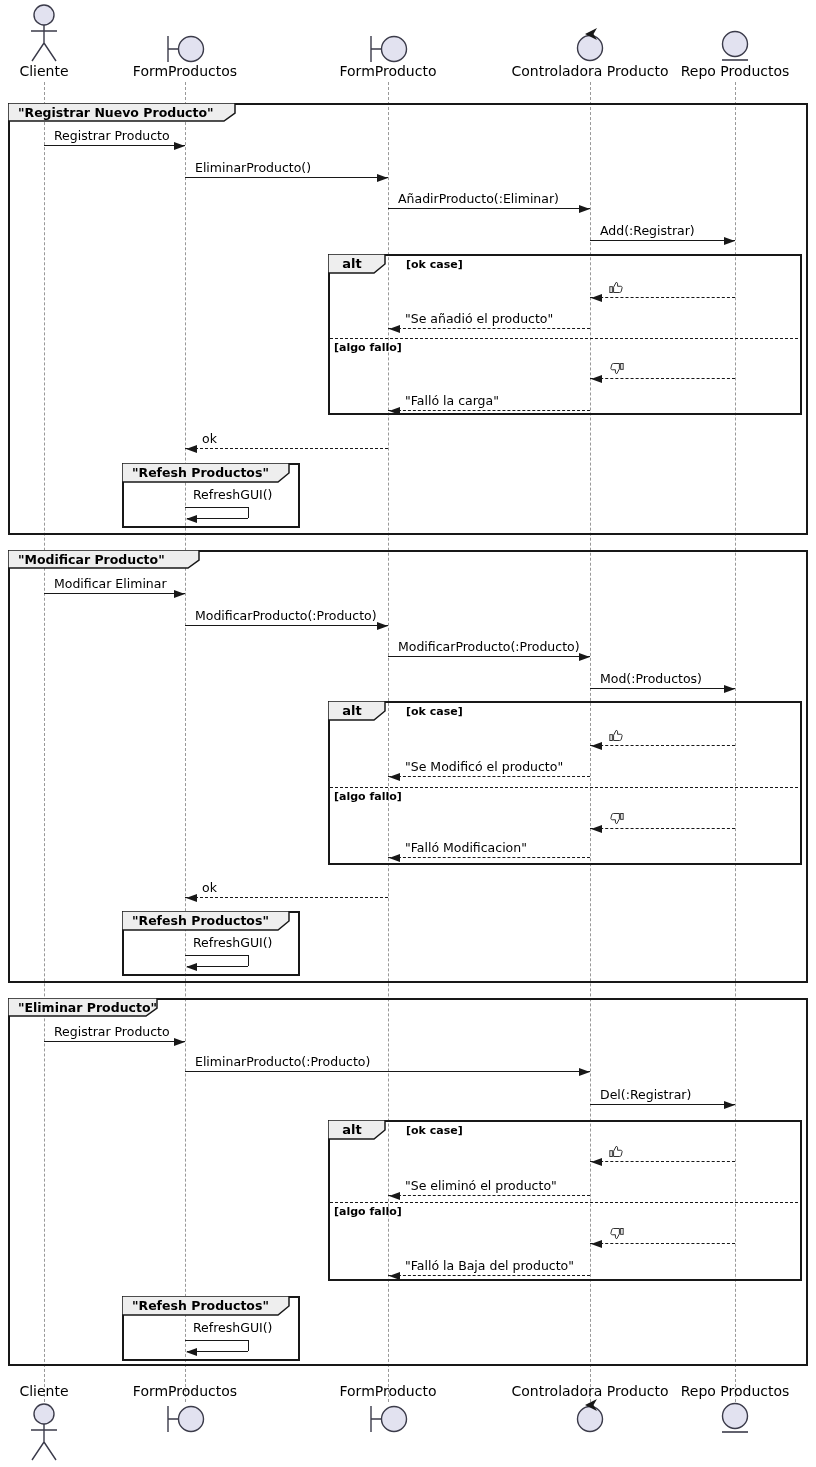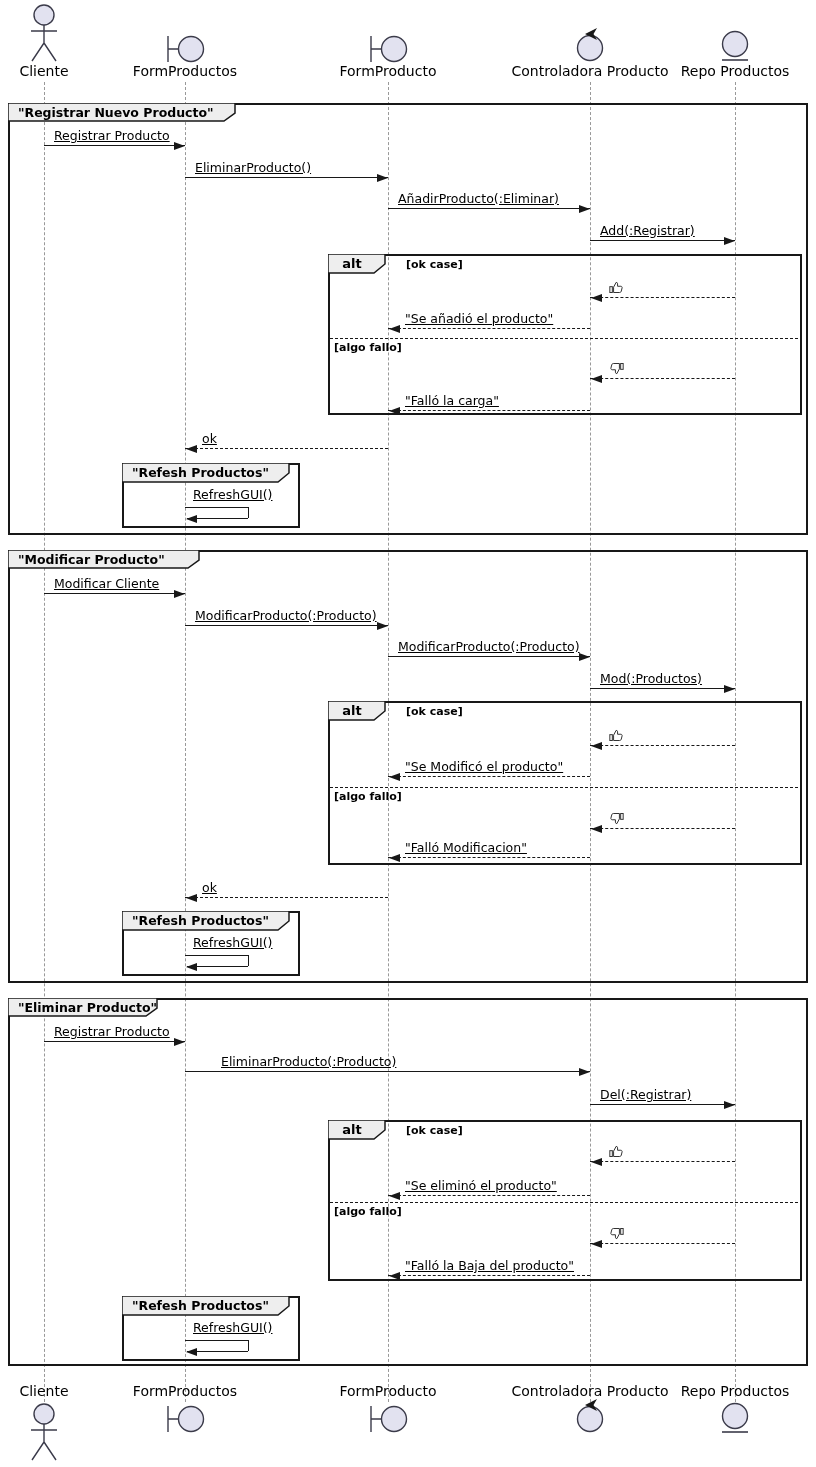--- a/index.html
+++ b/index.html
@@ -9,21 +9,21 @@
   .lifeline{width:0;border-left:1px dashed #999;z-index:1;}
   .sec-frame{border:2px solid #181818;z-index:2;background:transparent;}
   .alt-frame{border:2px solid #181818;z-index:2;background:transparent;}
   .ref-frame{border:2px solid #181818;z-index:3;background:transparent;}
   .divider{height:0;border-top:1px dashed #181818;z-index:3;}
   .msg-line-solid{height:0;border-top:1.4px solid #181818;z-index:4;}
   .msg-line-dashed{height:0;border-top:1px dashed #181818;z-index:4;}
   .vline{width:0;border-left:1.4px solid #181818;z-index:4;}
   .arrow-r{width:0;height:0;border-left:11px solid #181818;border-top:4px solid transparent;border-bottom:4px solid transparent;z-index:5;}
   .arrow-l{width:0;height:0;border-right:11px solid #181818;border-top:4px solid transparent;border-bottom:4px solid transparent;z-index:5;}
-  .msg-label{font-size:12.5px;line-height:15px;white-space:nowrap;z-index:5;text-decoration:underline;}
+  .msg-label{font-size:12.5px;line-height:15px;white-space:nowrap;z-index:5;}
   .tab-wrap{z-index:6;}
   .tab-title{position:absolute;left:10px;top:1px;font-weight:bold;font-size:12.5px;white-space:nowrap;}
   .guard{font-weight:bold;font-size:11px;white-space:nowrap;z-index:6;}
   .plabel{font-size:14px;line-height:17px;white-space:nowrap;transform:translateX(-50%);z-index:7;}
   .picon{z-index:7;}
   svg{display:block;}
 </style>
 </head>
 <body>
 
@@ -185,21 +185,21 @@
       <svg width="58" height="20" style="position:absolute;left:0;top:0">
     <polygon points="0,0 57,0 57,10 46,19 0,19" fill="#EEEEEE" stroke="#181818" stroke-width="1.5"></polygon>
       </svg>
       <div class="abs tab-title" style="line-height: 18px; font-size: 13px; left: 0px; width: 48px; text-align: center;">alt</div>
     </div>
     <div class="abs guard" style="left: 406px; top: 705px;">[ok case]</div>
     <div class="abs divider" style="left: 330px; top: 787px; width: 468px;"></div>
     <div class="abs guard" style="left: 334px; top: 790px;">[algo fallo]</div>
     <div class="abs msg-line-solid" style="left: 44px; top: 593px; width: 141px;"></div>
     <div class="abs arrow-r" style="left: 174px; top: 589.5px;"></div>
-    <div class="abs msg-label" style="left: 54px; top: 576px;">Modificar Cliente</div>
+    <div class="abs msg-label" style="left: 54px; top: 576px;">Modificar Eliminar</div>
     <div class="abs msg-line-solid" style="left: 185px; top: 625px; width: 203px;"></div>
     <div class="abs arrow-r" style="left: 377px; top: 621.5px;"></div>
     <div class="abs msg-label" style="left: 195px; top: 608px;">ModificarProducto(:Producto)</div>
     <div class="abs msg-line-solid" style="left: 388px; top: 656px; width: 202px;"></div>
     <div class="abs arrow-r" style="left: 579px; top: 652.5px;"></div>
     <div class="abs msg-label" style="left: 398px; top: 639px;">ModificarProducto(:Producto)</div>
     <div class="abs msg-line-solid" style="left: 590px; top: 688px; width: 145px;"></div>
     <div class="abs arrow-r" style="left: 724px; top: 684.5px;"></div>
     <div class="abs msg-label" style="left: 600px; top: 671px;">Mod(:Productos)</div>
     <div class="abs msg-line-dashed" style="left: 590px; top: 745px; width: 145px;"></div>
@@ -258,21 +258,21 @@
       <div class="abs tab-title" style="line-height: 18px; font-size: 13px; left: 0px; width: 48px; text-align: center;">alt</div>
     </div>
     <div class="abs guard" style="left: 406px; top: 1124px;">[ok case]</div>
     <div class="abs divider" style="left: 330px; top: 1202px; width: 468px;"></div>
     <div class="abs guard" style="left: 334px; top: 1205px;">[algo fallo]</div>
     <div class="abs msg-line-solid" style="left: 44px; top: 1041px; width: 141px;"></div>
     <div class="abs arrow-r" style="left: 174px; top: 1037.5px;"></div>
     <div class="abs msg-label" style="left: 54px; top: 1024px;">Registrar Producto</div>
     <div class="abs msg-line-solid" style="left: 185px; top: 1071px; width: 405px;"></div>
     <div class="abs arrow-r" style="left: 579px; top: 1067.5px;"></div>
-    <div class="abs msg-label" style="left: 195px; top: 1054px; margin-left: 26px;">EliminarProducto(:Producto)</div>
+    <div class="abs msg-label" style="left: 195px; top: 1054px;">EliminarProducto(:Producto)</div>
     <div class="abs msg-line-solid" style="left: 590px; top: 1104px; width: 145px;"></div>
     <div class="abs arrow-r" style="left: 724px; top: 1100.5px;"></div>
     <div class="abs msg-label" style="left: 600px; top: 1087px;">Del(:Registrar)</div>
     <div class="abs msg-line-dashed" style="left: 590px; top: 1161px; width: 145px;"></div>
     <div class="abs arrow-l" style="left: 591px; top: 1157.5px;"></div>
     <div class="abs picon" style="left: 609px; top: 1144px;">
       <svg width="15" height="15" viewBox="0 0 18 18">
         <g fill="#ffffff" stroke="#333" stroke-width="1.2">
     <rect x="1" y="8" width="3" height="7"></rect>
     <path d="M5.5 15V8.6L8.6 2.8c1 0 1.7.8 1.7 1.7v3h3.9c1 0 1.8 1 1.5 2l-1 4c-.2.9-1 1.5-1.9 1.5H5.5z"></path>

